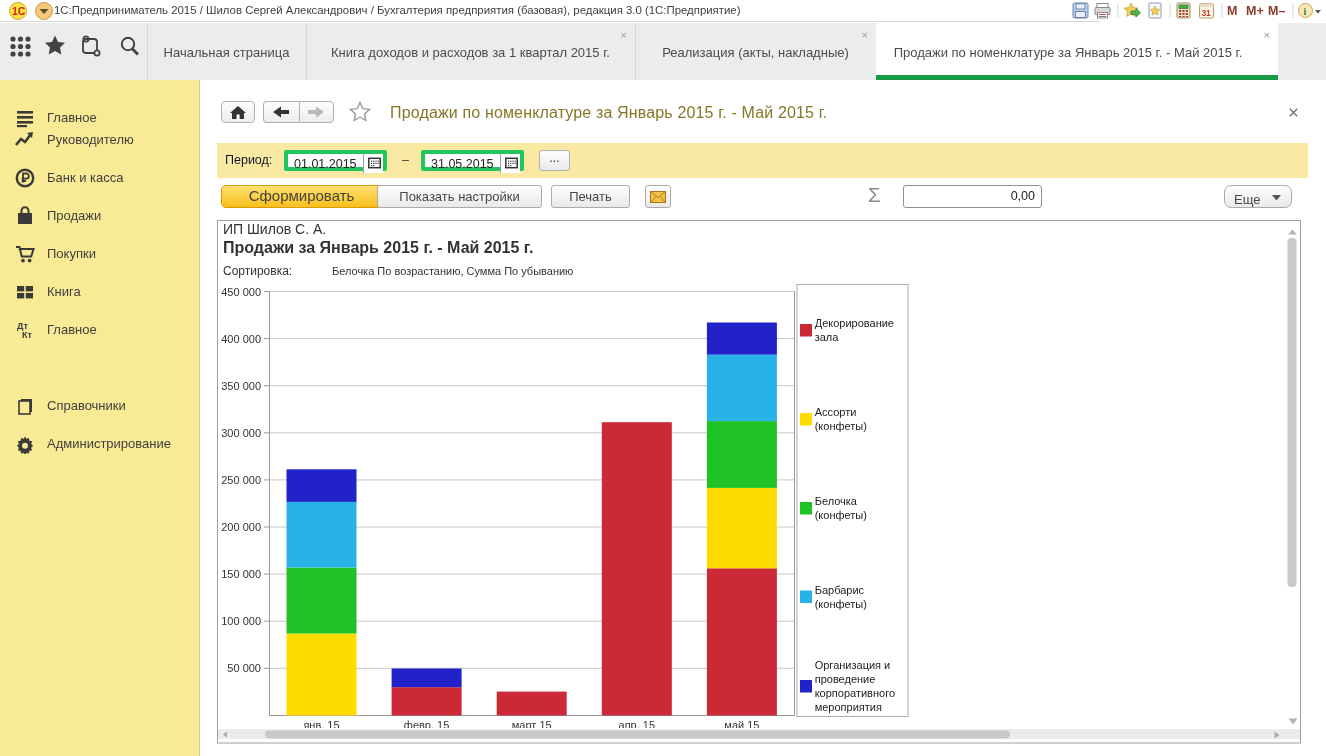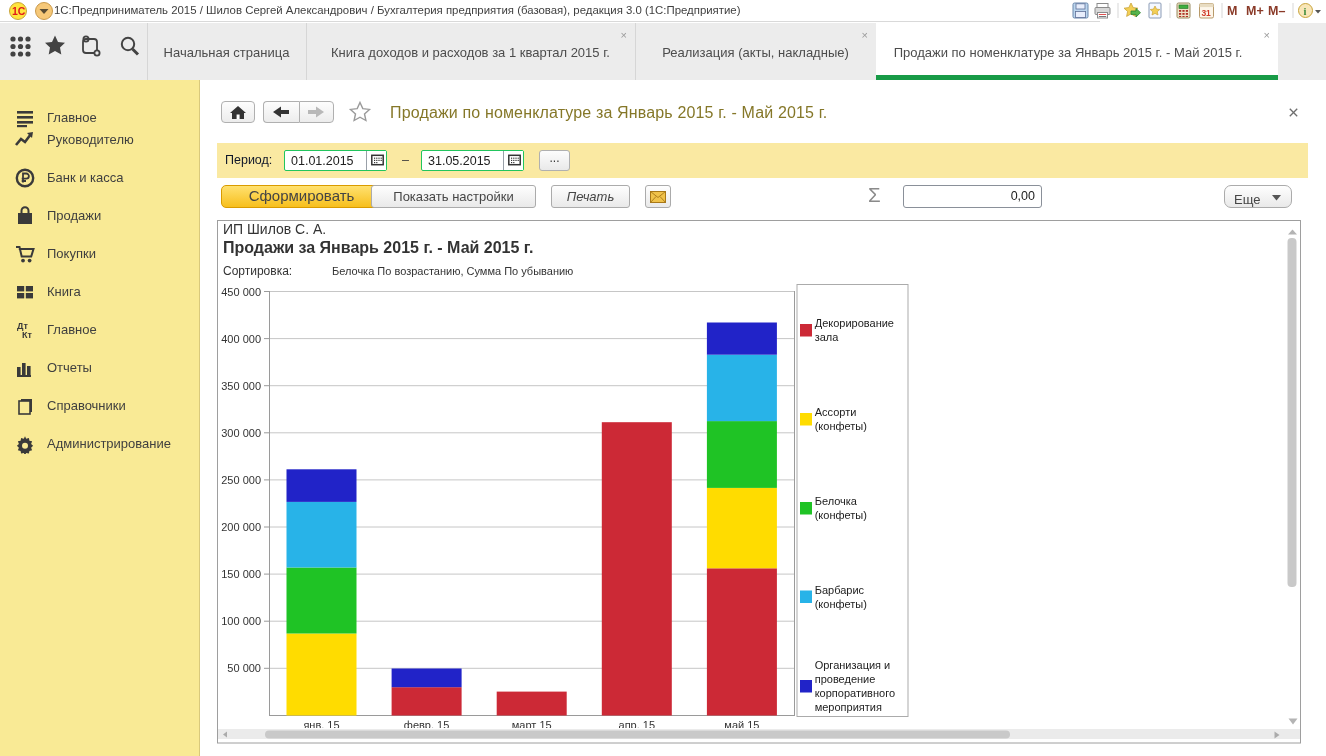--- a/index.html
+++ b/index.html
@@ -33,31 +33,31 @@
 .navbtn { position:absolute; border:1px solid #b0b0b0; border-radius:4px; background:linear-gradient(#fdfdfd,#ececec); }
 #btnhome { left:21px; top:21px; width:34px; height:22px; }
 #btnback { left:63px; top:21px; width:36px; height:22px; border-radius:4px 0 0 4px; border-right:none; }
 #btnfwd  { left:99px; top:21px; width:35px; height:22px; border-radius:0 4px 4px 0; }
 #star { left:148px; top:20px; }
 #navtitle { left:190px; top:24px; font-size:16px; letter-spacing:0.15px; color:#857728; white-space:nowrap; }
 
 
 #periodrow { left:17px; top:63px; width:1091px; height:35px; background:#fae9a2; }
 #periodlbl { left:8px; top:10px; font-size:12.5px; color:#0f172a; }
-.dinput { position:absolute; top:7px; height:21px; background:#fff; border:1px solid #22c55e; border-radius:2px; font-size:12.5px; color:#222; }
+.dinput { position:absolute; top:7px; height:21px; background:#fff; border:4px solid #22c55e; border-radius:2px; font-size:12.5px; color:#222; }
 .dinput .val { position:absolute; left:6px; top:3px; }
 .dinput .calbtn { position:absolute; right:0px; top:0px; width:20px; height:19px; background:#fff; border-left:1px solid #99a0a8; }
 #dash { left:185px; top:10px; font-size:12.5px; color:#3c3c3c; }
 #dots { left:322px; top:7px; width:31px; height:21px; border:1px solid #b0b0b0; border-radius:3px; background:linear-gradient(#fdfdfd,#e9e9e9); text-align:center; font-size:12px; color:#333; line-height:15px; }
 
 
 .btn { position:absolute; top:105px; height:23px; border:1px solid #ababab; border-radius:3px; background:linear-gradient(#fefefe,#e9e9e9); font-size:13px; color:#464646; text-align:center; line-height:21px; }
 #btngen { left:21px; width:161px; background:linear-gradient(#ffe170,#f7bf1d); border:1px solid #d99b00; border-radius:5px; font-size:15px; line-height:20px; color:#444; }
-#btnset { left:171px; width:165px; }
-#btnprint { left:351px; width:79px;font-style:italic; }
+#btnset { left:177px; width:165px; }
+#btnprint { left:351px; width:79px; }
 #btnmail { left:445px; width:26px; }
 #sigma { left:668px; top:105px; font-size:20.5px; line-height:20.5px; color:#8a8a8a; }
 #suminput { left:703px; top:105px; width:139px; height:23px; background:#fff; border:1px solid #8a9099; border-radius:3px; font-size:12.5px; color:#222; text-align:right; line-height:21px; padding-right:6px; }
 #btnmore { left:1024px; top:105px; width:68px; height:23px;border-radius:7px; }
 
 
 #report { left:17px; top:135px; width:1094px; height:534px; background:#fff; }
 #r1 { left:6px; top:6px; font-size:14px; color:#333; }
 #r2 { left:6px; top:24px; font-size:16px; font-weight:bold; color:#333; }
 #r3 { left:6px; top:49px; font-size:12px; color:#333; }
@@ -243,31 +243,20 @@
     <div class="txt">Книга</div>
   </div>
   <div class="mitem" style="top:231px">
     <svg width="22" height="20" viewBox="0 0 22 20">
         <g fill="#3a3a3a" font-family="Liberation Sans, sans-serif" font-weight="bold">
           <text x="2" y="9" font-size="9">Дт</text>
           <text x="7" y="18" font-size="9">Кт</text>
         </g>
       </svg>
     <div class="txt">Главное</div>
-  </div>
-  <div class="mitem" style="top:269px">
-    <svg width="20" height="20" viewBox="0 0 20 20">
-        <g fill="#3a3a3a">
-          <rect x="2" y="9" width="3.6" height="8"></rect>
-          <rect x="7" y="5" width="3.6" height="12"></rect>
-          <rect x="12" y="8" width="3.6" height="9"></rect>
-          <rect x="2" y="17" width="14" height="2"></rect>
-        </g>
-      </svg>
-    <div class="txt">Отчеты</div>
   </div>
   <div class="mitem" style="top:307px">
     <svg width="20" height="20" viewBox="0 0 20 20">
         <rect x="6" y="3" width="11" height="13" fill="#3a3a3a"></rect>
         <rect x="4" y="5" width="11" height="13" fill="#f9ea95" stroke="#3a3a3a" stroke-width="1.6"></rect>
       </svg>
     <div class="txt">Справочники</div>
   </div>
   <div class="mitem" style="top:345px">
     <svg width="20" height="20" viewBox="0 0 20 20">

